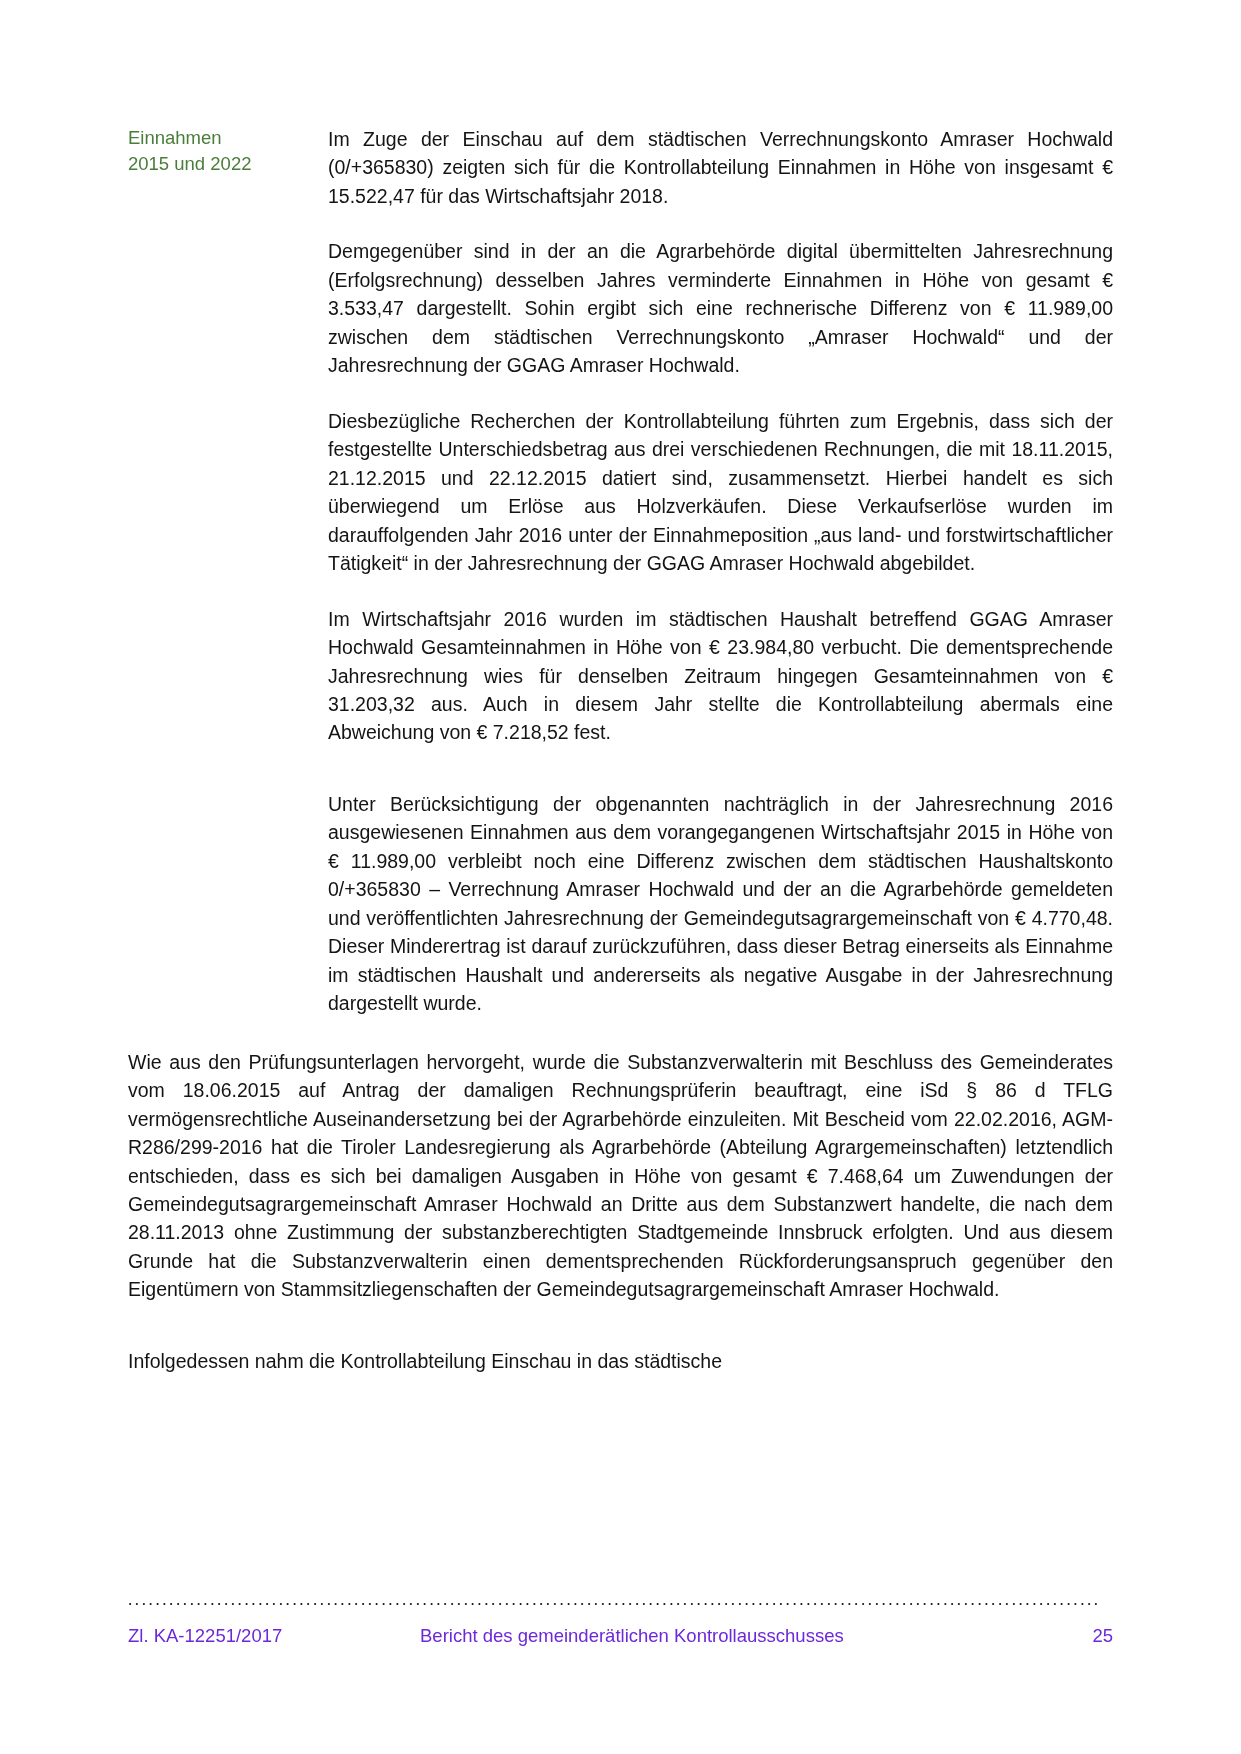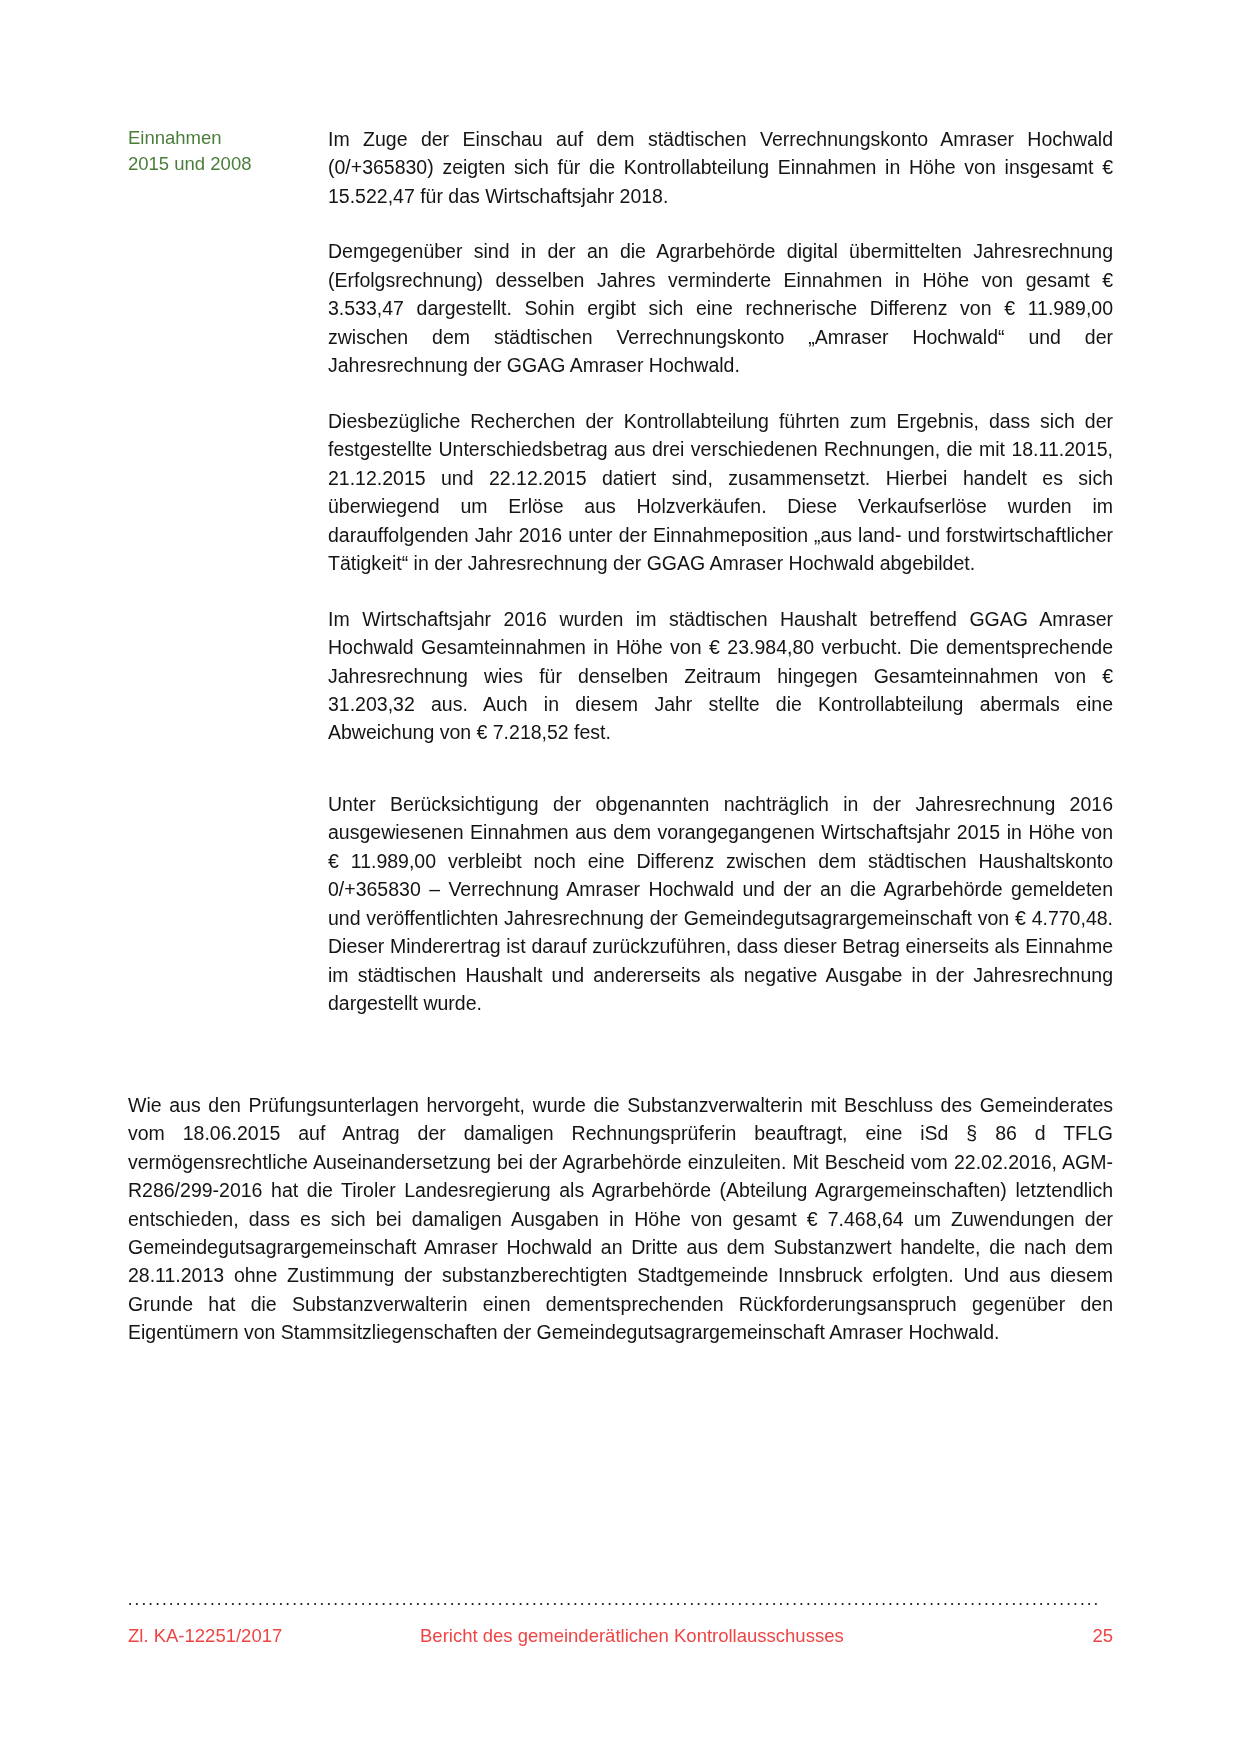--- a/index.html
+++ b/index.html
@@ -73,21 +73,21 @@
     height: 14px;
     overflow: hidden;
     white-space: nowrap;
     font-family: "Liberation Serif", serif;
   }
   .footer-row {
     display: flex;
     align-items: flex-start;
     margin-top: 16px;
     font-size: 18.5px;
-    color: #ef4444;
+    color: #6d28d9;
   }
   .f-left {
     width: 280px;
     flex: 0 0 280px;
   }
   .f-center {
     flex: 1 1 auto;
     text-align: left;
     padding-left: 12px;
   }
@@ -100,34 +100,35 @@
 </head>
 <body>
 
 <div class="page">
 
   <div class="content">
 
     <div class="row">
       <div class="margin-note">
         <div>Einnahmen</div>
-        <div>2015 und 2008</div>
+        <div>2015 und 2022</div>
       </div>
       <div class="body-col">
         <p class="para">Im Zuge der Einschau auf dem städtischen Verrechnungskonto Amraser Hochwald (0/+365830) zeigten sich für die Kontrollabteilung Einnahmen in Höhe von insgesamt € 15.522,47 für das Wirtschaftsjahr 2018.</p>
         <p class="para">Demgegenüber sind in der an die Agrarbehörde digital übermittelten Jahresrechnung (Erfolgsrechnung) desselben Jahres verminderte Einnahmen in Höhe von gesamt € 3.533,47 dargestellt. Sohin ergibt sich eine rechnerische Differenz von € 11.989,00 zwischen dem städtischen Verrechnungskonto „Amraser Hochwald“ und der Jahresrechnung der GGAG Amraser Hochwald.</p>
         <p class="para">Diesbezügliche Recherchen der Kontrollabteilung führten zum Ergebnis, dass sich der festgestellte Unterschiedsbetrag aus drei verschiedenen Rechnungen, die mit 18.11.2015, 21.12.2015 und 22.12.2015 datiert sind, zusammensetzt. Hierbei handelt es sich überwiegend um Erlöse aus Holzverkäufen. Diese Verkaufserlöse wurden im darauffolgenden Jahr 2016 unter der Einnahmeposition „aus land- und forstwirtschaftlicher Tätigkeit“ in der Jahresrechnung der GGAG Amraser Hochwald abgebildet.</p>
         <p class="para">Im Wirtschaftsjahr 2016 wurden im städtischen Haushalt betreffend GGAG Amraser Hochwald Gesamteinnahmen in Höhe von € 23.984,80 verbucht. Die dementsprechende Jahresrechnung wies für denselben Zeitraum hingegen Gesamteinnahmen von € 31.203,32 aus. Auch in diesem Jahr stellte die Kontrollabteilung abermals eine Abweichung von € 7.218,52 fest.</p>
         <p class="para">Unter Berücksichtigung der obgenannten nachträglich in der Jahresrechnung 2016 ausgewiesenen Einnahmen aus dem vorangegangenen Wirtschaftsjahr 2015 in Höhe von € 11.989,00 verbleibt noch eine Differenz zwischen dem städtischen Haushaltskonto 0/+365830 – Verrechnung Amraser Hochwald und der an die Agrarbehörde gemeldeten und veröffentlichten Jahresrechnung der Gemeindegutsagrargemeinschaft von € 4.770,48. Dieser Minderertrag ist darauf zurückzuführen, dass dieser Betrag einerseits als Einnahme im städtischen Haushalt und andererseits als negative Ausgabe in der Jahresrechnung dargestellt wurde.</p>
       </div>
     </div>
 
     <div class="row">
       <div class="body-col">
         <p class="para">Wie aus den Prüfungsunterlagen hervorgeht, wurde die Substanzverwalterin mit Beschluss des Gemeinderates vom 18.06.2015 auf Antrag der damaligen Rechnungsprüferin beauftragt, eine iSd § 86 d TFLG vermögensrechtliche Auseinandersetzung bei der Agrarbehörde einzuleiten. Mit Bescheid vom 22.02.2016, AGM-R286/299-2016 hat die Tiroler Landesregierung als Agrarbehörde (Abteilung Agrargemeinschaften) letztendlich entschieden, dass es sich bei damaligen Ausgaben in Höhe von gesamt € 7.468,64 um Zuwendungen der Gemeindegutsagrargemeinschaft Amraser Hochwald an Dritte aus dem Substanzwert handelte, die nach dem 28.11.2013 ohne Zustimmung der substanzberechtigten Stadtgemeinde Innsbruck erfolgten. Und aus diesem Grunde hat die Substanzverwalterin einen dementsprechenden Rückforderungsanspruch gegenüber den Eigentümern von Stammsitzliegenschaften der Gemeindegutsagrargemeinschaft Amraser Hochwald.</p>
+        <p class="para">Infolgedessen nahm die Kontrollabteilung Einschau in das städtische</p>
       </div>
     </div>
 
   </div>
 
   <div class="footer">
     <div class="dotline">..............................................................................................................................................</div>
     <div class="footer-row">
       <div class="f-left">Zl. KA-12251/2017</div>
       <div class="f-center">Bericht des gemeinderätlichen Kontrollausschusses</div>

